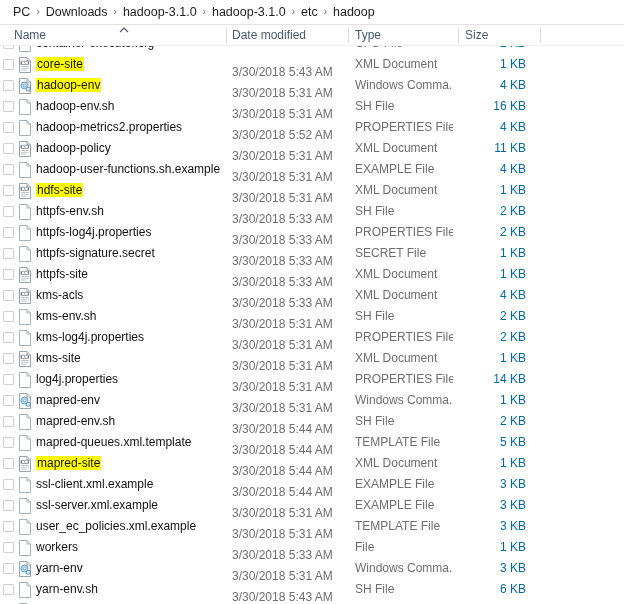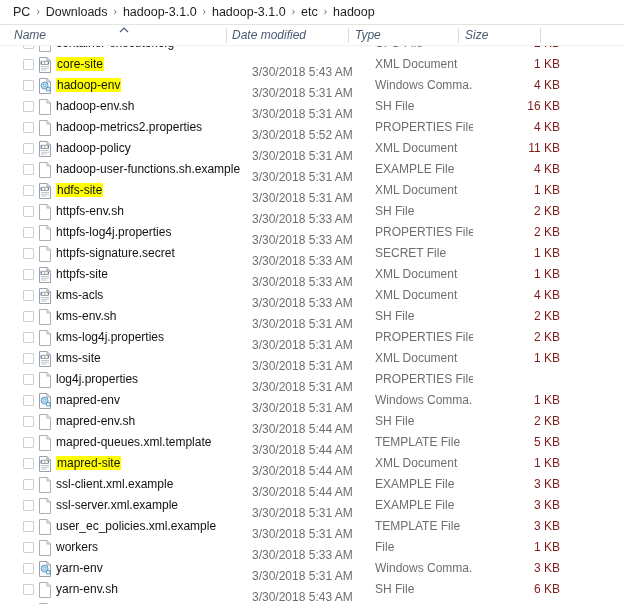--- a/index.html
+++ b/index.html
@@ -48,21 +48,20 @@
     width: 624px; height: 1px;
     background: #e3e3e3;
   }
 
   
   .col-header {
     position: absolute;
     left: 0; top: 25px;
     width: 624px; height: 21px;
     background: #ffffff;
-    font-style: italic;
   }
   .col-h {
     position: absolute;
     top: 0;
     height: 21px;
     font-size: 12px;
     color: #4a5b72;
     line-height: 21px;
     white-space: nowrap;
     cursor: default;
@@ -102,21 +101,20 @@
     background: #f0f0f0;
   }
 
   
   .file-list {
     position: absolute;
     left: 0; top: 46px;
     width: 624px;
     height: 558px;
     overflow: hidden;
-    padding-left: 20px;
   }
   
   .row {
     position: relative;
     height: 21px;
     width: 624px;
     display: block;
     cursor: default;
   }
   .row.clipped {
@@ -145,25 +143,25 @@
     color: #6e6e6e;
     width: 112px;
     margin-top: 29px;
   }
   .cell.type {
     left: 355px;
     color: #6e6e6e;
     width: 98px;
   }
   .cell.size {
-    left: 472px;
+    left: 458px;
     width: 74px;
     text-align: right;
     padding-right: 6px;
-    color: #7f1d1d;
+    color: #0369a1;
   }
 
   
   .chk {
     position: absolute;
     left: 3px; top: 5px;
     width: 11px; height: 11px;
     border: 1px solid #cfcfcf;
     background: #ffffff;
     border-radius: 1px;
@@ -472,20 +470,21 @@
         <div class="chk"></div>
         <div class="ficon">
           <svg width="14" height="16" viewBox="0 0 14 16">
             <path d="M1.5 0.5 H9 L12.5 4 V15.5 H1.5 Z" fill="#ffffff" stroke="#a8b0b8" stroke-width="1"></path>
             <path d="M9 0.5 V4 H12.5" fill="none" stroke="#a8b0b8" stroke-width="1"></path>
           </svg>
         </div>
         <div class="cell name">log4j.properties</div>
         <div class="cell date">3/30/2018 5:31 AM</div>
         <div class="cell type">PROPERTIES File</div>
+        <div class="cell size">14 KB</div>
       </div>
       <div class="row">
         <div class="chk"></div>
         <div class="ficon">
           <svg width="14" height="16" viewBox="0 0 14 16">
             <path d="M1.5 0.5 H9 L12.5 4 V15.5 H1.5 Z" fill="#ffffff" stroke="#9aa3ad" stroke-width="1"></path>
             <path d="M9 0.5 V4 H12.5" fill="none" stroke="#9aa3ad" stroke-width="1"></path>
             <circle cx="6.6" cy="7.6" r="3.5" fill="#bfe0f2" stroke="#4e93bf" stroke-width="0.9"></circle>
             <circle cx="6.6" cy="7.6" r="1.3" fill="#ffffff" stroke="#4e93bf" stroke-width="0.7"></circle>
             <rect x="8.6" y="9.6" width="3.4" height="3.4" fill="#dfeef8" stroke="#4e93bf" stroke-width="0.8"></rect>

